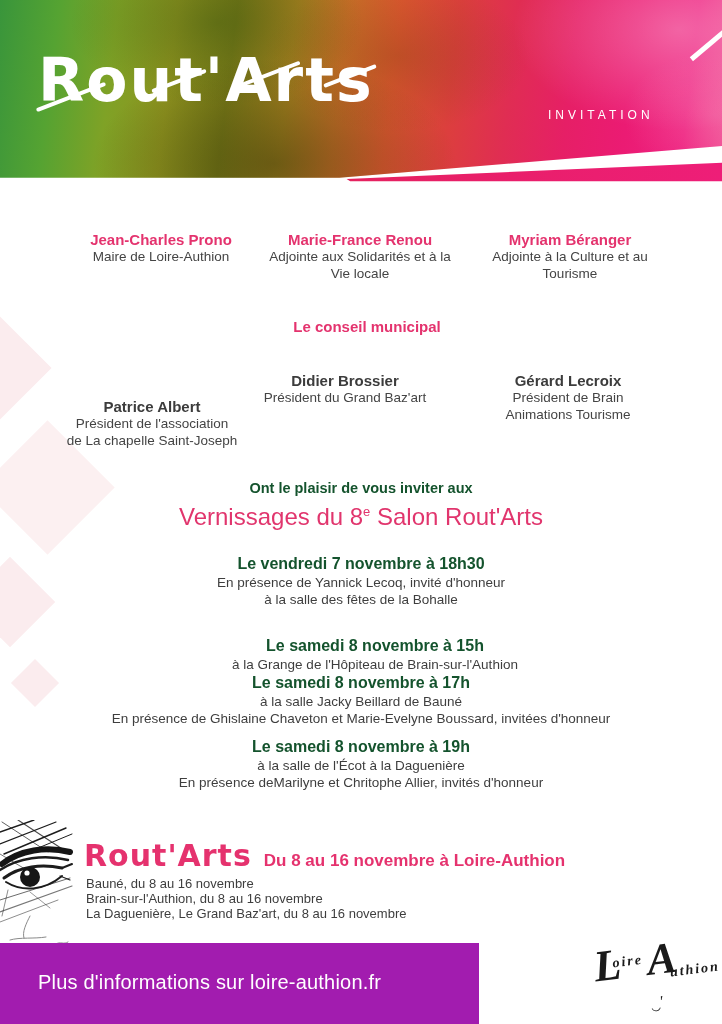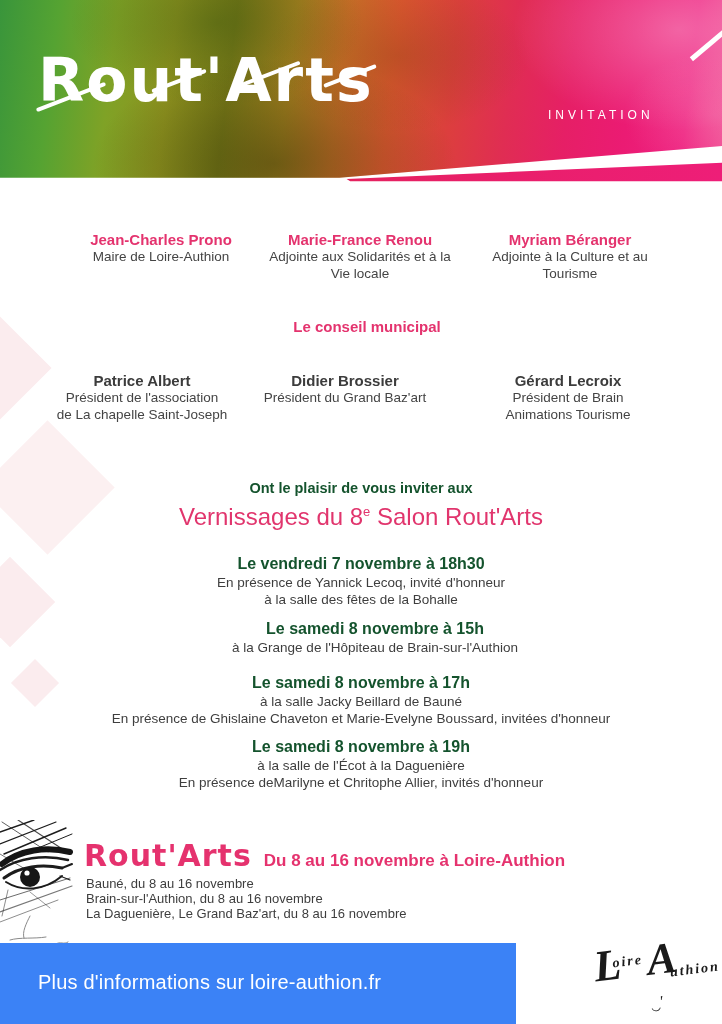--- a/index.html
+++ b/index.html
@@ -52,54 +52,54 @@
   .d4{left:18px;top:666px;width:34px;height:34px;}
 
   
   .row{position:absolute;left:0;right:0;}
   .row1{top:231px;}
   .row2{top:372px;}
   .col{position:absolute;text-align:center;}
   .r1c1{left:51px;width:220px;}
   .r1c2{left:258px;width:204px;}
   .r1c3{left:470px;width:200px;}
-  .r2c1{left:32px;width:220px;}
+  .r2c1{left:42px;width:220px;margin-top:26px;}
   .r2c2{left:235px;width:220px;}
   .r2c3{left:458px;width:220px;}
   .official-name{font-size:15px;font-weight:700;line-height:17px;margin-bottom:1px;}
   .row1 .official-name{color:#e4336e;}
   .row2 .official-name{color:#3c3c3c;}
   .official-line{font-size:13.5px;line-height:16.5px;color:#444444;}
 
   .council{position:absolute;left:0;right:0;top:318px;text-align:center;
     font-size:15px;font-weight:700;color:#e4336e;margin-left:12px;}
 
   
   .invite-intro{position:absolute;left:0;right:0;top:480px;text-align:center;
     font-size:14.5px;font-weight:700;color:#14532d;}
   .invite-title{position:absolute;left:0;right:0;top:498px;text-align:center;
     font-size:24px;font-weight:500;color:#e1356d;line-height:28px;}
   .invite-title sup{font-size:13px;}
 
   
   .event{position:absolute;left:0;right:0;text-align:center;}
-  .ev1{top:554px;} .ev2{top:619px;padding-left:28px;} .ev3{top:673px;} .ev4{top:737px;}
+  .ev1{top:554px;} .ev2{top:636px;padding-left:28px;} .ev3{top:673px;} .ev4{top:737px;}
   .event-heading{font-size:16px;font-weight:700;color:#14532d;line-height:19px;margin-bottom:2px;}
   .event-line{font-size:13.5px;line-height:16.5px;color:#3e3e3e;}
 
   
   .eye-art{position:absolute;left:0;top:820px;width:74px;height:130px;}
   .footer-logo-row{position:absolute;left:84px;top:838px;display:flex;align-items:baseline;}
   .footer-logo{
     font-family:"DejaVu Sans",sans-serif;font-weight:700;font-size:30px;letter-spacing:1px;color:#e5326e;}
   .footer-dates{margin-left:12px;font-size:17px;font-weight:700;color:#e5326e;}
   .locations{position:absolute;left:86px;top:877px;}
   .location-line{font-size:13px;line-height:14.8px;color:#3e3e3e;}
 
-  .banner{position:absolute;left:0;top:943px;width:516px;height:81px;background:#3b82f6;text-align:right;}
+  .banner{position:absolute;left:0;top:943px;width:479px;height:81px;background:#a21caf;text-align:right;}
   .banner-text{position:absolute;left:38px;top:28px;font-size:20px;color:#ffffff;letter-spacing:.2px;}
 
   
   .la-logo{position:absolute;left:596px;top:938px;width:124px;height:84px;
     transform:rotate(-7deg);font-family:"Liberation Serif",serif;font-style:italic;color:#1a1a1a;}
   .la-big{font-size:44px;font-weight:700;line-height:44px;}
   .la-small{font-size:14px;letter-spacing:2px;font-weight:700;position:relative;}
   .la-o{top:-12px;left:-8px;}
   .la-u{top:4px;left:-8px;}
   .la-A{margin-left:-4px;}

